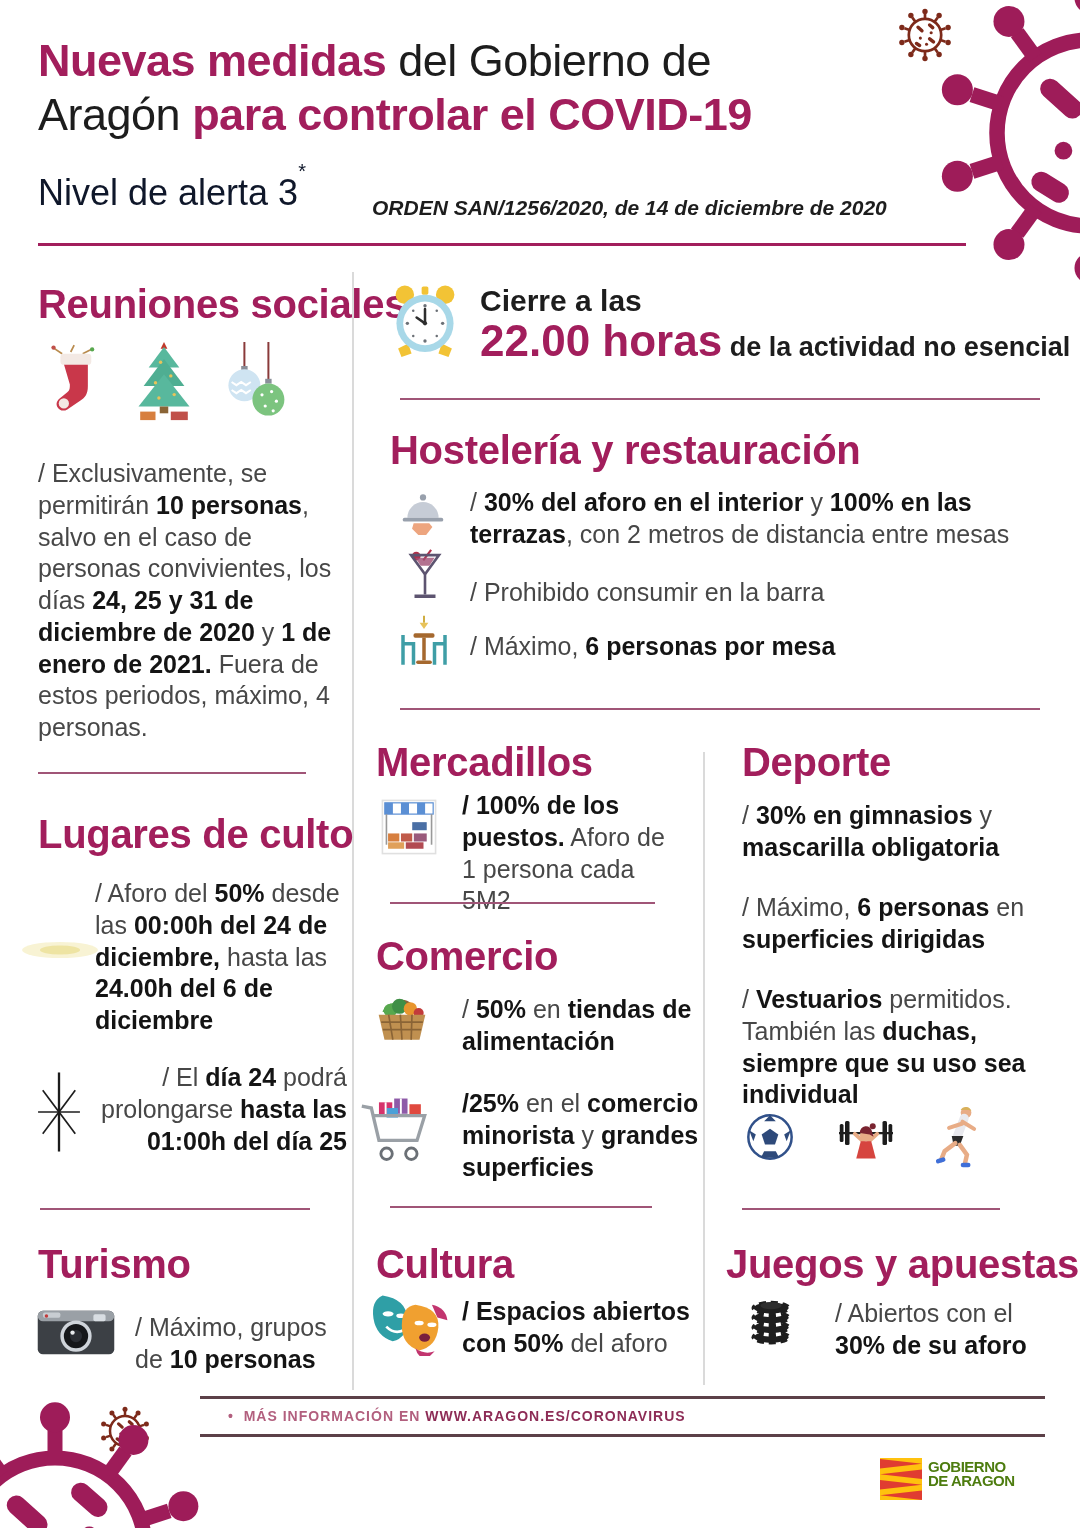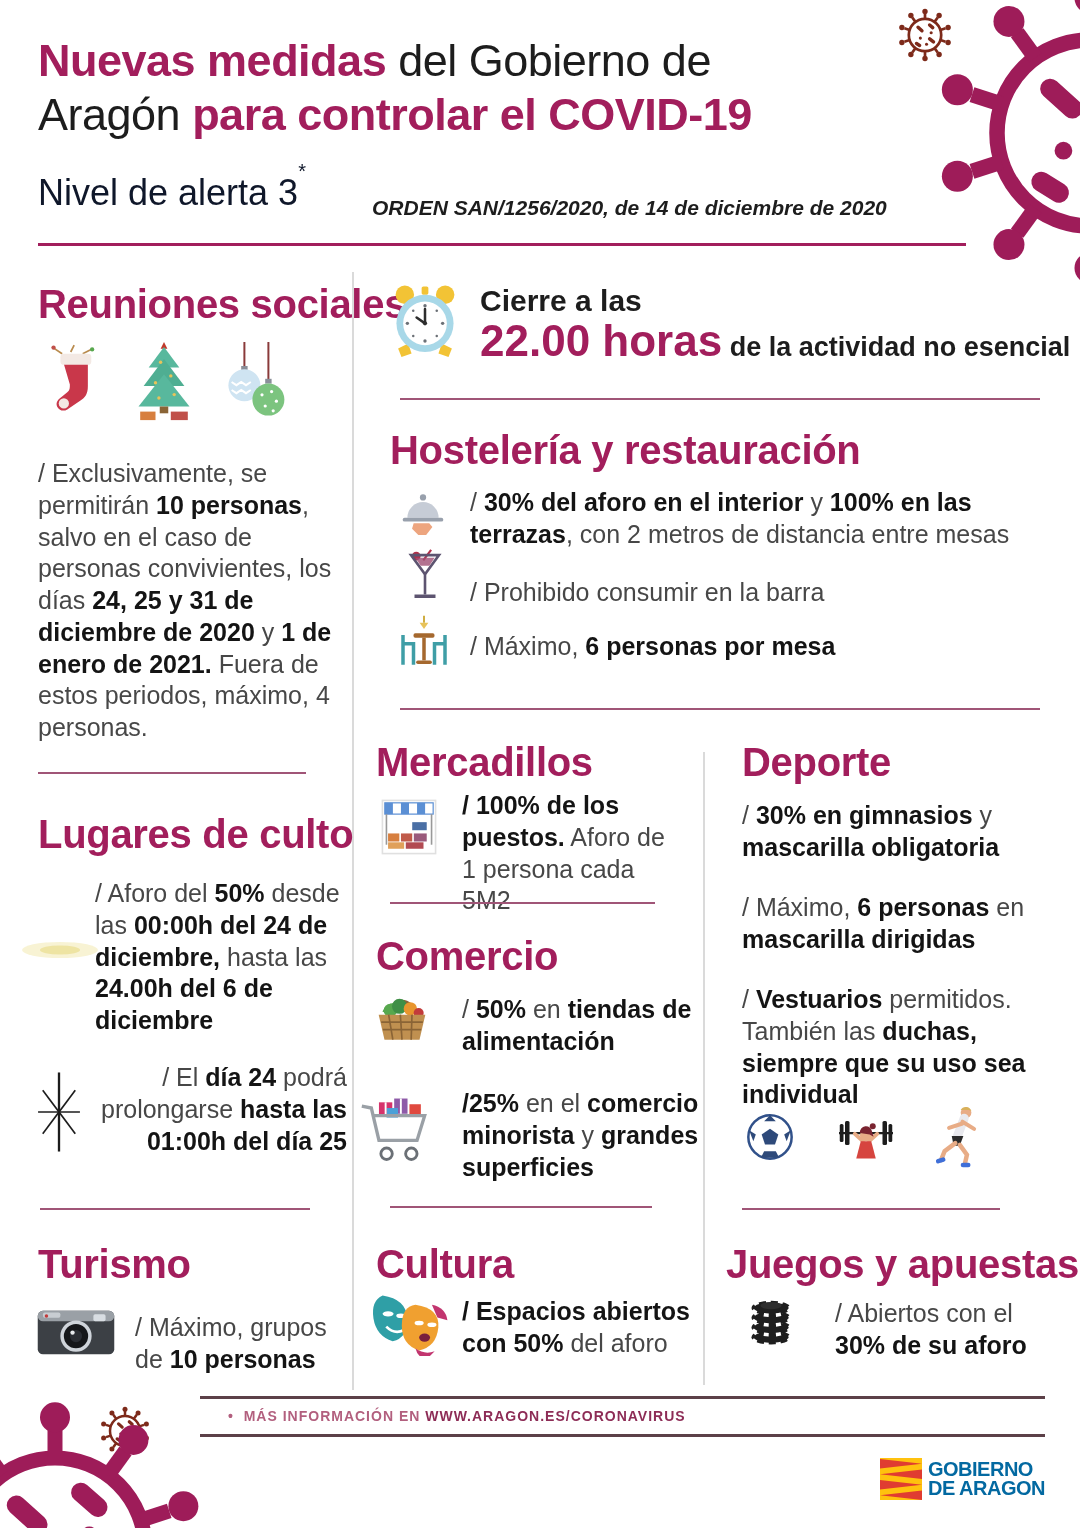--- a/index.html
+++ b/index.html
@@ -21,21 +21,21 @@
   .txt{font-size:25px;line-height:1.27;color:#474747;}
   .txt .b{font-weight:700;color:#141414;}
   
   .close-pre{font-size:30px;font-weight:800;color:#1d1d1d;}
   .close-line{white-space:nowrap;}
   .close-time{font-size:44px;font-weight:800;color:#a21e5c;}
   .close-suf{font-size:27px;font-weight:800;color:#1d1d1d;}
   
   .foot-info{font-size:14px;letter-spacing:1px;color:#b25f7e;font-weight:600;}
   .foot-info .url{color:#8d2c56;font-weight:800;}
-  .logo-text{font-size:20px;line-height:0.95;font-weight:800;color:#0369a1;letter-spacing:-0.5px;}
+  .logo-text{font-size:15px;line-height:0.95;font-weight:800;color:#4d7c0f;letter-spacing:-0.5px;}
   svg{display:block;}
   .symdefs{position:absolute;width:0;height:0;overflow:hidden;}
 </style>
 </head>
 <body>
 
 <svg class="symdefs" xmlns="http://www.w3.org/2000/svg">
   <symbol id="sym-virus" viewBox="0 0 140 140">
     <g stroke="currentColor" stroke-width="7" fill="none">
       <circle cx="70" cy="70" r="42"></circle>
@@ -337,21 +337,21 @@
   </svg>
   <div class="abs txt" style="left:462px;top:1296px;width:235px;">
     <span class="b">/ </span><span class="b">Espacios abiertos con 50%</span><span> del aforo</span>
   </div>
 
   <div class="abs sec-title" style="left:742px;top:740px;">Deporte</div>
   <div class="abs txt" style="left:742px;top:800px;width:305px;">
     <span>/ </span><span class="b">30% en gimnasios</span><span> y </span><span class="b">mascarilla obligatoria</span>
   </div>
   <div class="abs txt" style="left:742px;top:892px;width:305px;">
-    <span>/ Máximo, </span><span class="b">6 personas</span><span> en </span><span class="b">mascarilla dirigidas</span>
+    <span>/ Máximo, </span><span class="b">6 personas</span><span> en </span><span class="b">superficies dirigidas</span>
   </div>
   <div class="abs txt" style="left:742px;top:984px;width:308px;">
     <span>/ </span><span class="b">Vestuarios</span><span> permitidos. También las </span><span class="b">duchas, siempre que su uso sea individual</span>
   </div>
 
   <svg class="abs" style="left:745px;top:1112px;" width="50" height="50" viewBox="0 0 60 60">
     <circle cx="30" cy="30" r="26" fill="#ffffff" stroke="#31518a" stroke-width="3"></circle>
     <polygon points="30,20 40,27 36,39 24,39 20,27" fill="#2e4a7a"></polygon>
     <polygon points="30,4 37,11 23,11" fill="#2e4a7a"></polygon>
     <polygon points="55,22 47,27 50,35" fill="#2e4a7a"></polygon>

